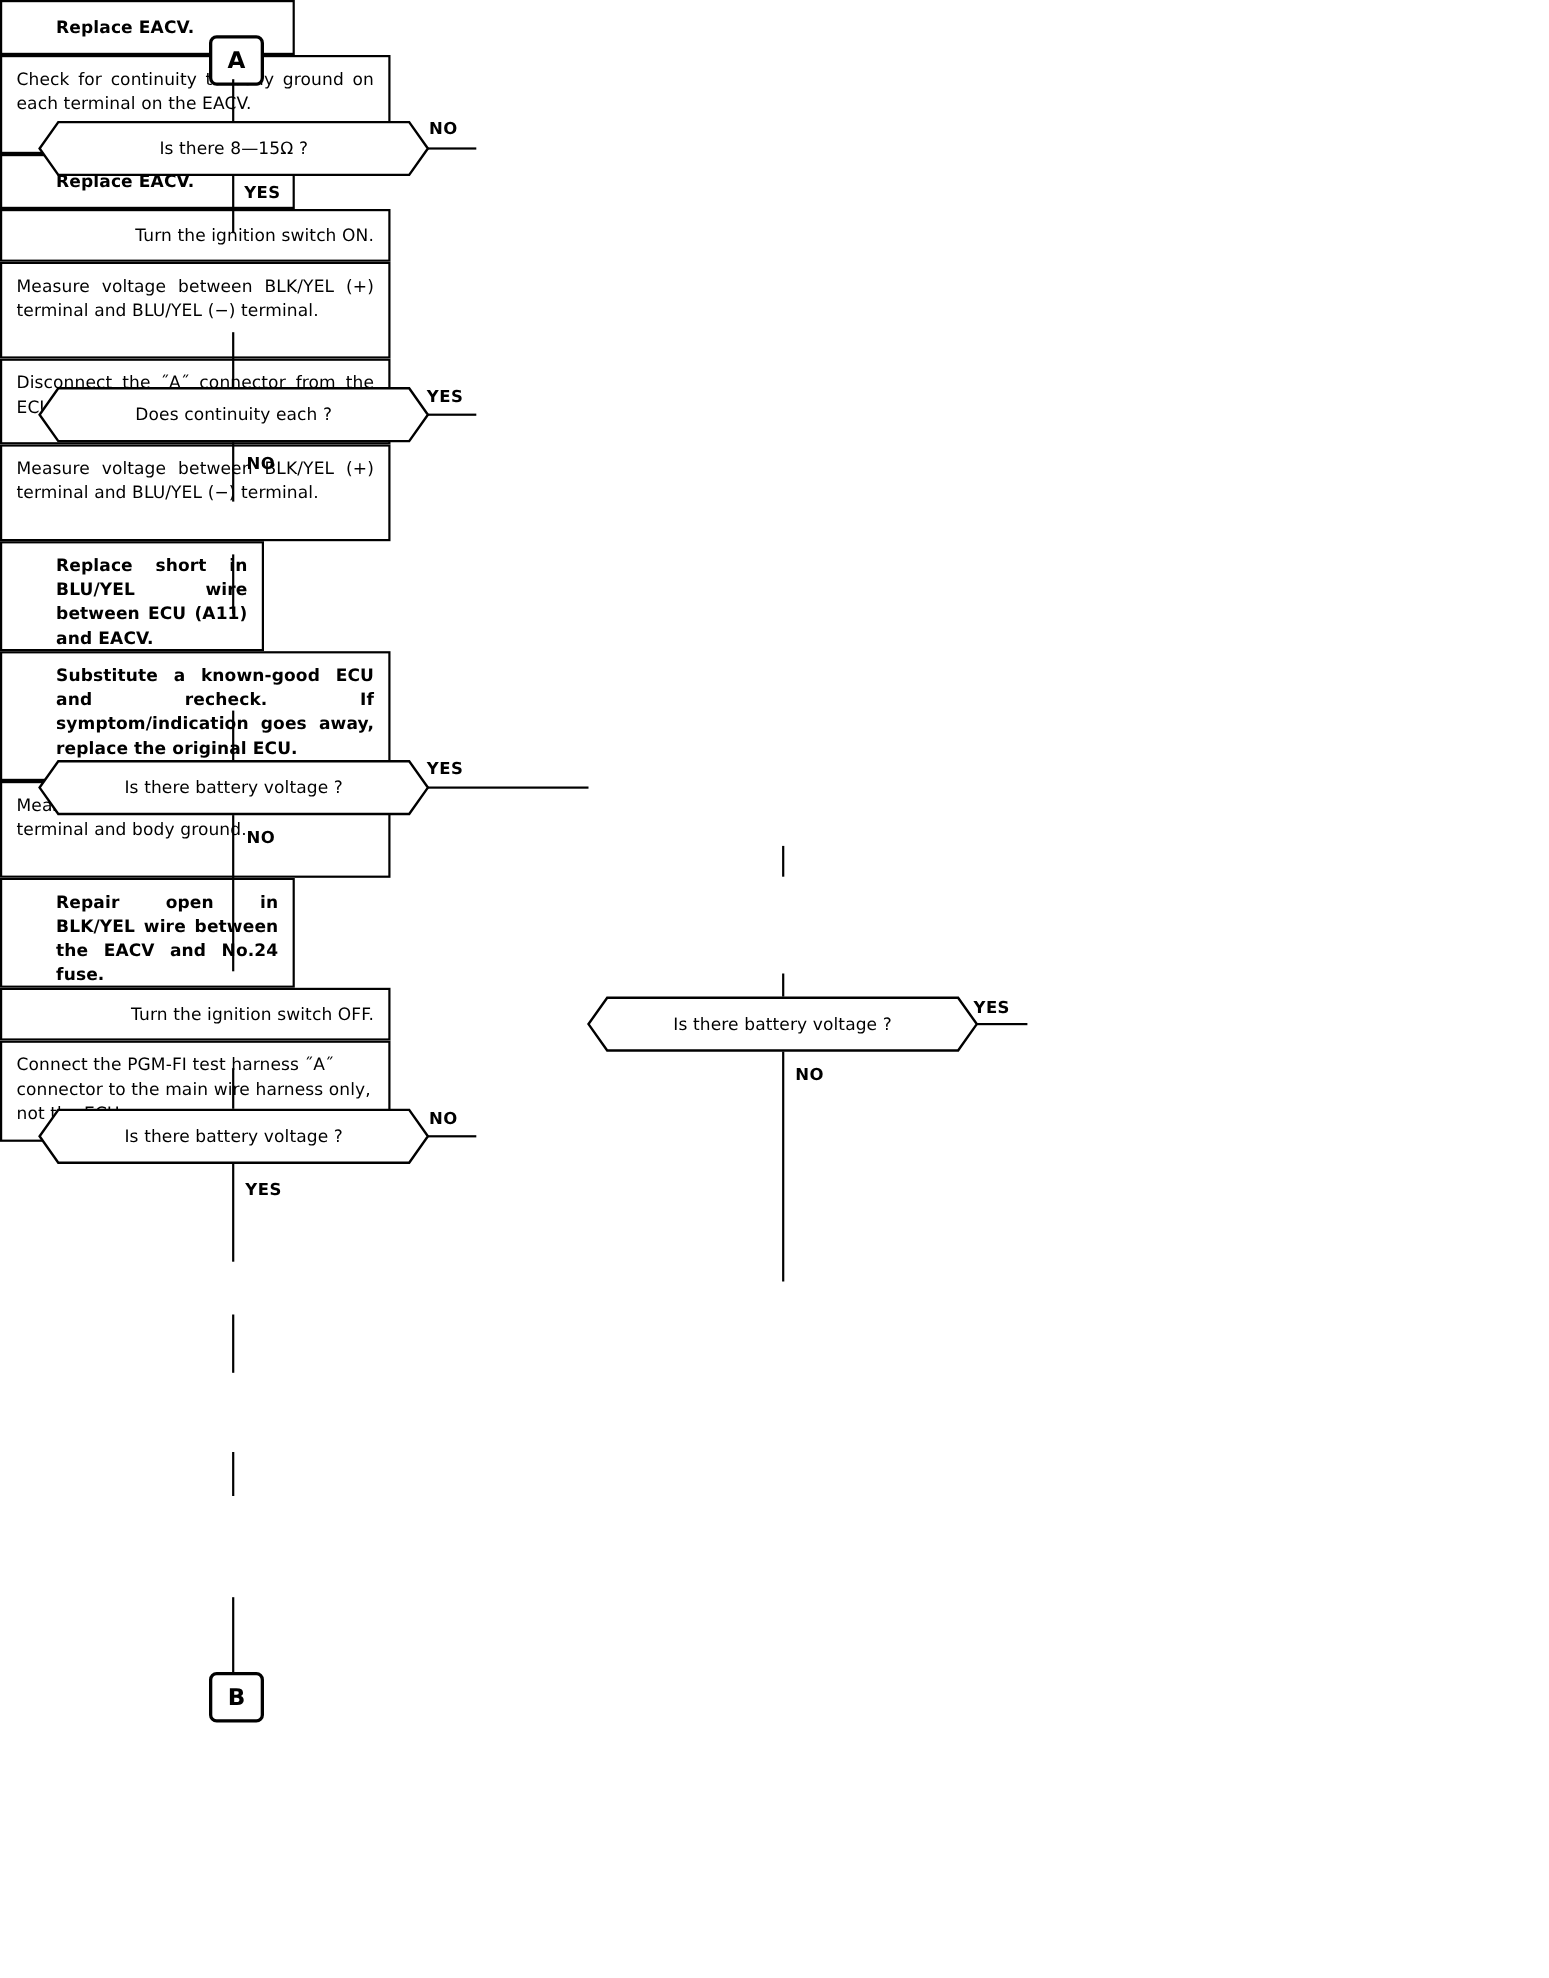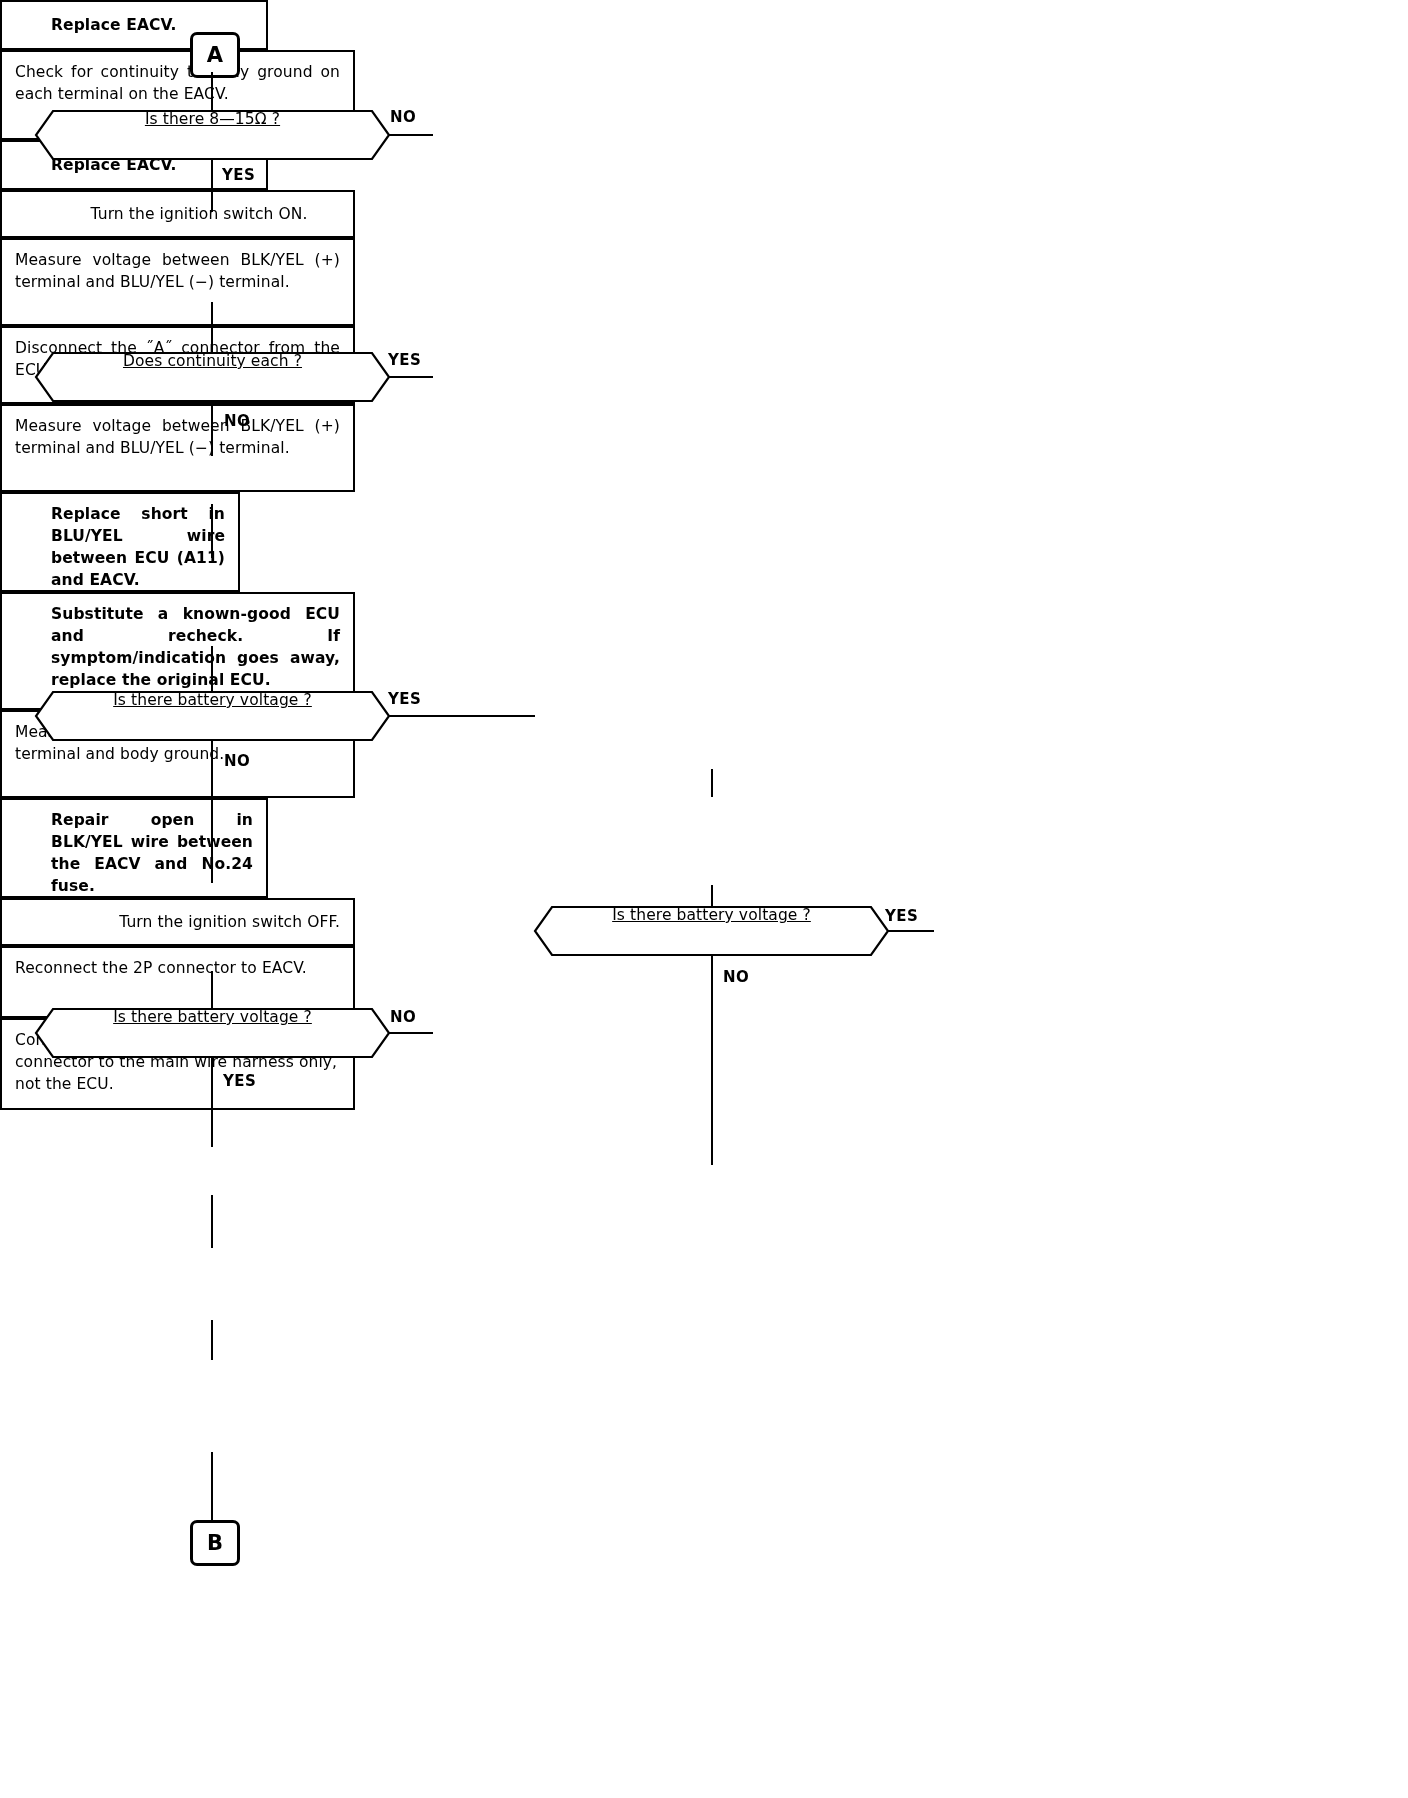--- a/index.html
+++ b/index.html
@@ -41,22 +41,22 @@
   }
   .proc.vcenter {
     align-items: center;
   }
   .proc.vcenter .txt { padding-top: 0; padding-bottom: 0; }
 
   
   .dec {
     position: absolute;
     display: flex;
+    align-items: center;
     justify-content: center;
-    text-decoration: underline;
   }
   .dec svg {
     position: absolute;
     left: 0; top: 0;
     width: 100%;
     height: 100%;
     overflow: visible;
   }
   .dec .txt {
     position: relative;
@@ -141,21 +141,21 @@
   <span class="lbl" style="left:388px; top:351px;">YES</span>
 
   <div class="proc bold vcenter" style="left:432px; top:352px; width:268px; height:50px;">
     <div class="txt">Replace EACV.</div>
   </div>
 
   <div class="ln lnv" style="left:211px; top:402px; width:2px; height:54px;"></div>
   <span class="lbl" style="left:224px; top:412px;">NO</span>
 
   <div class="proc vcenter" style="left:35px; top:456px; width:355px; height:48px;">
-    <div class="txt" style="text-align:center; padding-left:56px;">Turn the ignition switch ON.</div>
+    <div class="txt" style="text-align:right; padding-left:56px;">Turn the ignition switch ON.</div>
   </div>
 
   <div class="ln lnv" style="left:211px; top:504px; width:2px; height:54px;"></div>
 
   <div class="proc" style="left:35px; top:558px; width:355px; height:88px;">
     <div class="txt">Measure voltage between BLK/YEL (+) terminal and BLU/YEL (−) terminal.</div>
   </div>
 
   <div class="ln lnv" style="left:211px; top:646px; width:2px; height:45px;"></div>
 
@@ -227,23 +227,20 @@
 
   <div class="ln lnv" style="left:211px; top:1058px; width:2px; height:89px;"></div>
   <span class="lbl" style="left:223px; top:1072px;">YES</span>
 
   <div class="proc vcenter" style="left:35px; top:1147px; width:355px; height:48px;">
     <div class="txt" style="text-align:right; padding-left:40px;">Turn the ignition switch OFF.</div>
   </div>
 
   <div class="ln lnv" style="left:211px; top:1195px; width:2px; height:53px;"></div>
 
-  <div class="proc" style="left:35px; top:1248px; width:355px; height:72px;">
-    <div class="txt" style="text-align:left;">Reconnect the 2P connector to EACV.</div>
-  </div>
 
   <div class="ln lnv" style="left:211px; top:1320px; width:2px; height:40px;"></div>
 
   <div class="proc" style="left:35px; top:1360px; width:355px; height:92px;">
     <div class="txt" style="text-align:left;">Connect the PGM-FI test harness ˝A˝ connector to the main wire harness only, not the ECU.</div>
   </div>
 
   <div class="ln lnv" style="left:211px; top:1452px; width:2px; height:68px;"></div>
 
   <div class="term" style="left:190px; top:1520px; width:44px; height:40px;">

